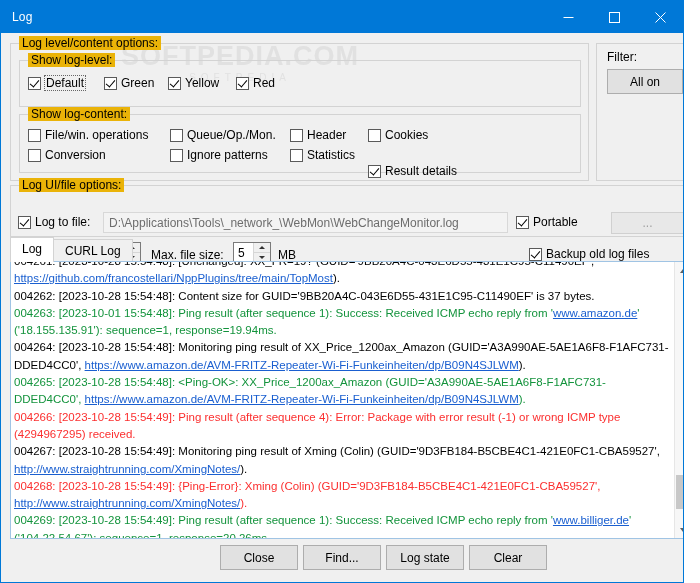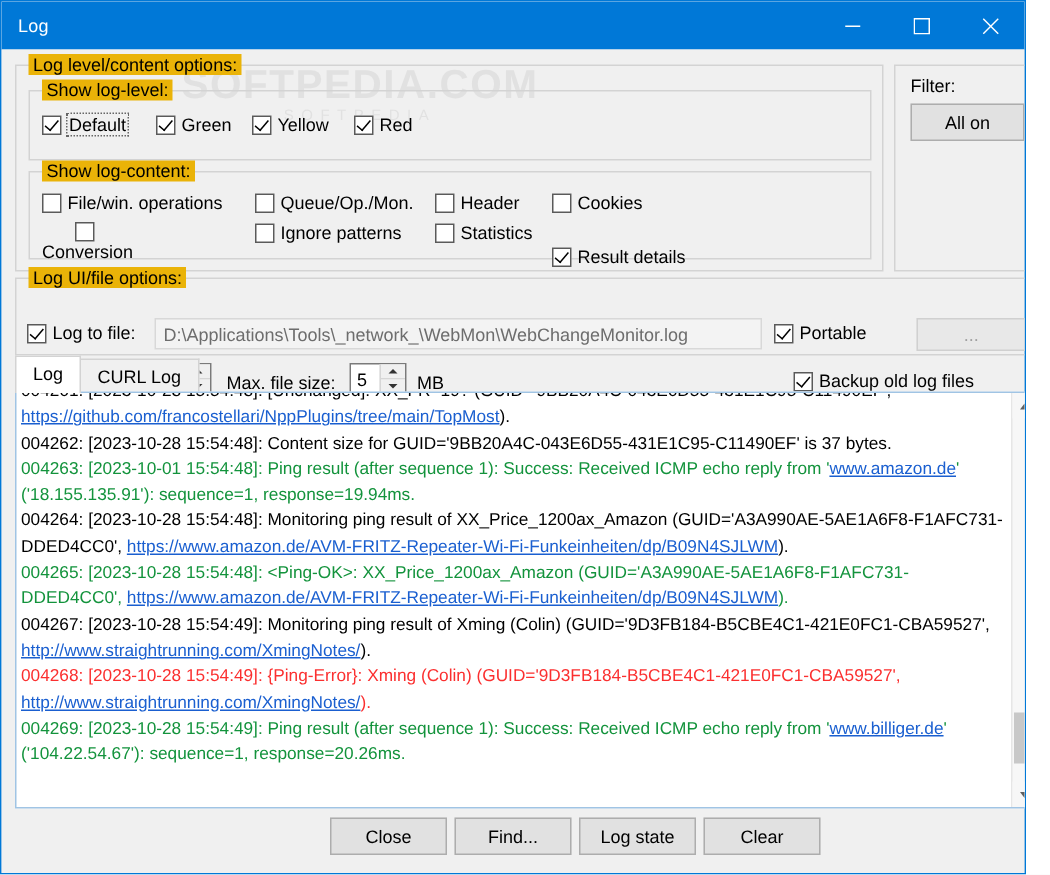--- a/index.html
+++ b/index.html
@@ -400,21 +400,21 @@
         </div>
         <div class="cb" style="left:270px; top:13px;">
           <span class="box"></span>
           <span class="lbl">Header</span>
         </div>
         <div class="cb" style="left:348px; top:13px;">
           <span class="box"></span>
           <span class="lbl">Cookies</span>
         </div>
 
-        <div class="cb" style="left:8px; top:33px;flex-direction:column;">
+        <div class="cb" style="left:8px; top:33px;">
           <span class="box"></span>
           <span class="lbl">Conversion</span>
         </div>
         <div class="cb" style="left:150px; top:33px;">
           <span class="box"></span>
           <span class="lbl">Ignore patterns</span>
         </div>
         <div class="cb" style="left:270px; top:33px;">
           <span class="box"></span>
           <span class="lbl">Statistics</span>
@@ -486,20 +486,21 @@
       <div class="tab">CURL Log</div>
     </div>
 
     <div class="logview">
       <div class="logtext" id="logtext">
           <div class="logline black"><span>004261: [2023-10-28 15:54:48]: [Unchanged]: XX_FR=19? (GUID='9BB20A4C-043E6D55-431E1C95-C11490EF', </span><span class="lnk">https://github.com/francostellari/NppPlugins/tree/main/TopMost</span><span>).</span></div>
           <div class="logline black"><span>004262: [2023-10-28 15:54:48]: Content size for GUID='9BB20A4C-043E6D55-431E1C95-C11490EF' is 37 bytes.</span></div>
           <div class="logline green"><span>004263: [2023-10-01 15:54:48]: Ping result (after sequence 1): Success: Received ICMP echo reply from '</span><span class="lnk">www.amazon.de</span><span>' ('18.155.135.91'): sequence=1, response=19.94ms.</span></div>
           <div class="logline black"><span>004264: [2023-10-28 15:54:48]: Monitoring ping result of XX_Price_1200ax_Amazon (GUID='A3A990AE-5AE1A6F8-F1AFC731-DDED4CC0', </span><span class="lnk">https://www.amazon.de/AVM-FRITZ-Repeater-Wi-Fi-Funkeinheiten/dp/B09N4SJLWM</span><span>).</span></div>
           <div class="logline green"><span>004265: [2023-10-28 15:54:48]: &lt;Ping-OK&gt;: XX_Price_1200ax_Amazon (GUID='A3A990AE-5AE1A6F8-F1AFC731-DDED4CC0', </span><span class="lnk">https://www.amazon.de/AVM-FRITZ-Repeater-Wi-Fi-Funkeinheiten/dp/B09N4SJLWM</span><span>).</span></div>
+          <div class="logline red"><span>004266: [2023-10-28 15:54:49]: Ping result (after sequence 4): Error: Package with error result (-1) or wrong ICMP type (4294967295) received.</span></div>
           <div class="logline black"><span>004267: [2023-10-28 15:54:49]: Monitoring ping result of Xming (Colin) (GUID='9D3FB184-B5CBE4C1-421E0FC1-CBA59527', </span><span class="lnk">http://www.straightrunning.com/XmingNotes/</span><span>).</span></div>
           <div class="logline red"><span>004268: [2023-10-28 15:54:49]: {Ping-Error}: Xming (Colin) (GUID='9D3FB184-B5CBE4C1-421E0FC1-CBA59527', </span><span class="lnk">http://www.straightrunning.com/XmingNotes/</span><span>).</span></div>
           <div class="logline green"><span>004269: [2023-10-28 15:54:49]: Ping result (after sequence 1): Success: Received ICMP echo reply from '</span><span class="lnk">www.billiger.de</span><span>' ('104.22.54.67'): sequence=1, response=20.26ms.</span></div>
         </div>
       <div class="vscroll">
         <div class="arrow up">
             <span class="chev up"></span>
           </div>
         <div class="thumb" style="top:213px; height:34px;"></div>
         <div class="arrow dn">

